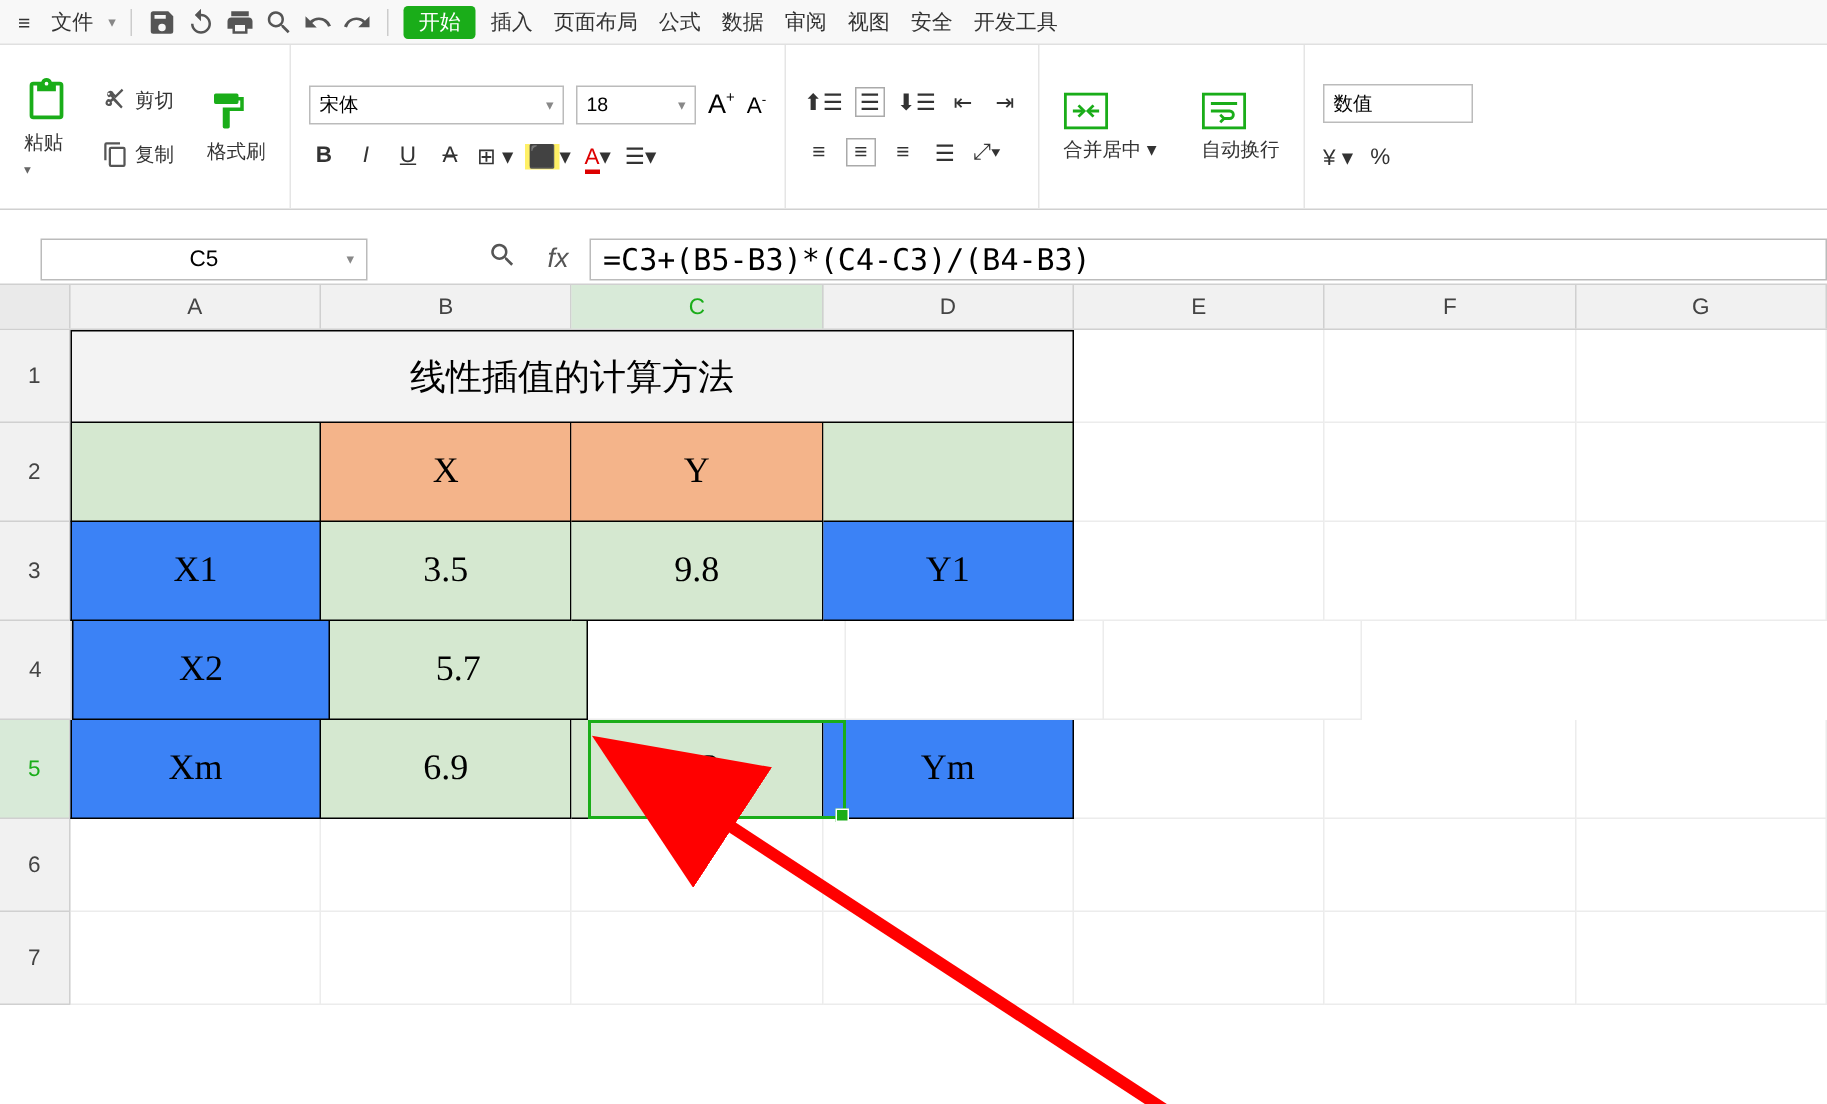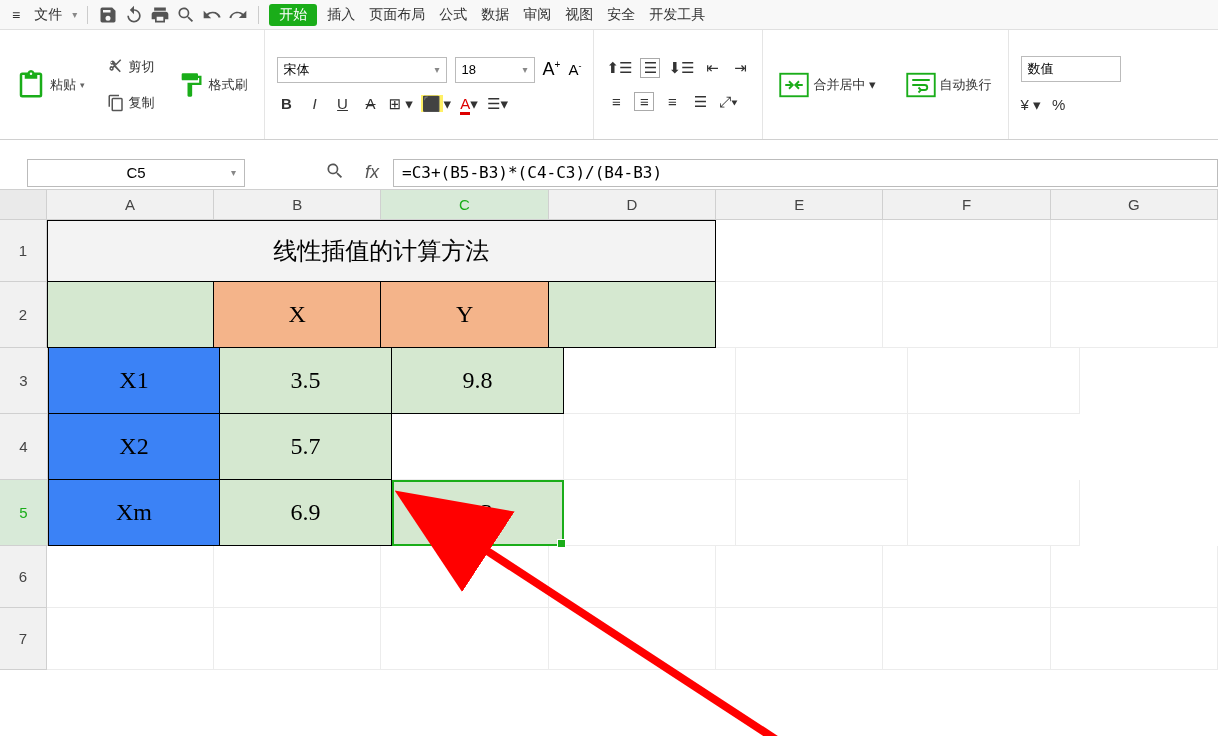--- a/index.html
+++ b/index.html
@@ -9,37 +9,37 @@
 .menubar { display:flex; align-items:center; height:30px; background:#f8f8f8; border-bottom:1px solid #e0e0e0; padding:0 8px; gap:6px; font-size:14px; color:#333; }
 .menubar .menu-item { padding:2px 4px; cursor:pointer; }
 .menubar .menu-item.start { background:#1aad19; color:#fff; border-radius:3px; padding:2px 10px; }
 .menubar .sep { width:1px; height:18px; background:#ccc; margin:0 4px; }
 .menubar .qicon { width:20px; height:20px; fill:#555; }
 
 
 .ribbon { display:flex; height:110px; background:#fff; border-bottom:1px solid #d0d0d0; }
 .ribbon-group { display:flex; flex-direction:column; align-items:center; justify-content:center; padding:6px 12px; border-right:1px solid #e5e5e5; }
 .ribbon .row { display:flex; align-items:center; gap:8px; }
-.ribbon .bigbtn { display:flex; flex-direction:row; align-items:center; gap:4px; font-size:13px; color:#333; padding:4px; cursor:pointer; }
+.ribbon .bigbtn { display:flex; flex-direction:column; gap:4px; font-size:13px; color:#333; padding:4px; cursor:pointer; }
 .ribbon .bigbtn .dropdown-caret { font-size:9px; color:#666; }
 .ribbon .smallbtn { display:flex; align-items:center; gap:4px; font-size:13px; color:#333; cursor:pointer; padding:2px 4px; }
 .ribbon svg { fill:#555; }
 .ribbon .fontbox, .ribbon .sizebox { border:1px solid #bbb; height:26px; font-size:13px; padding:2px 6px; background:#fff; display:flex; align-items:center; justify-content:space-between; }
 .ribbon .fontbox { width:170px; }
 .ribbon .sizebox { width:80px; }
 .ribbon .tool-icons { display:flex; gap:8px; flex-wrap:wrap; align-items:center; }
 .ribbon .tool-icons span { cursor:pointer; font-size:15px; color:#333; min-width:20px; text-align:center; }
 
 
 .formula-bar { display:flex; align-items:center; height:34px; border-bottom:1px solid #d0d0d0; margin-top:16px;padding-left:19px; }
 .formula-bar .namebox { width:218px; height:28px; border:1px solid #bbb; margin-left:8px; display:flex; align-items:center; justify-content:center; font-size:15px; background:#fff; position:relative; }
 .formula-bar .namebox::after { content:"▾"; position:absolute; right:8px; color:#888; font-size:10px; }
 .formula-bar .fx { margin:0 14px; font-style:italic; font-size:18px; color:#555; }
 .formula-bar .zoom-icon { margin-left:80px; margin-right:6px; }
-.formula-bar .formula-input { flex:1; height:28px; border:1px solid #bbb; padding:2px 8px; font-size:16px; font-family:Consolas,monospace; background:#fff; }
+.formula-bar .formula-input { flex:1; height:28px; border:1px solid #bbb; padding:2px 8px; font-size:20px; font-family:Consolas,monospace; background:#fff; }
 
 
 .sheet { position:relative; }
 .col-headers { display:flex; height:30px; border-bottom:1px solid #d0d0d0; background:#f1f1f1; }
 .col-headers .corner { width:48px; border-right:1px solid #d0d0d0; background:#eaeaea; }
 .col-headers .ch { width:172px; text-align:center; line-height:30px; font-size:15px; color:#444; border-right:1px solid #d0d0d0; }
 .col-headers .ch.active { background:#d8ead8; color:#1aad19; }
 .row { display:flex; }
 .row .rh { width:48px; text-align:center; border-right:1px solid #d0d0d0; border-bottom:1px solid #d0d0d0; background:#f1f1f1; color:#444; display:flex; align-items:center; justify-content:center; font-size:15px; }
 .row .rh.active { background:#d8ead8; color:#1aad19; }
@@ -252,39 +252,41 @@
     <div class="cell"></div>
     <div class="cell"></div>
     <div class="cell"></div>
   </div>
 
   <div class="row r-data">
     <div class="rh">3</div>
     <div class="cell data-cell left-edge bg-blue">X1</div>
     <div class="cell data-cell bg-green">3.5</div>
     <div class="cell data-cell bg-green">9.8</div>
+    <div class="cell data-cell bg-blue">Y1</div>
     <div class="cell"></div>
     <div class="cell"></div>
     <div class="cell"></div>
   </div>
 
   <div class="row r-data">
     <div class="rh">4</div>
     <div class="cell data-cell left-edge bg-blue">X2</div>
     <div class="cell data-cell bg-green">5.7</div>
     <div class="cell"></div>
     <div class="cell"></div>
     <div class="cell"></div>
   </div>
 
   <div class="row r-data">
     <div class="rh active">5</div>
     <div class="cell data-cell left-edge bg-blue">Xm</div>
     <div class="cell data-cell bg-green">6.9</div>
     <div class="cell data-cell bg-green">6.3</div>
+    <div class="cell data-cell bg-blue">Ym</div>
     <div class="cell"></div>
     <div class="cell"></div>
     <div class="cell"></div>
   </div>
 
   <div class="row r-empty">
     <div class="rh">6</div>
     <div class="cell"></div>
     <div class="cell"></div>
     <div class="cell"></div>

